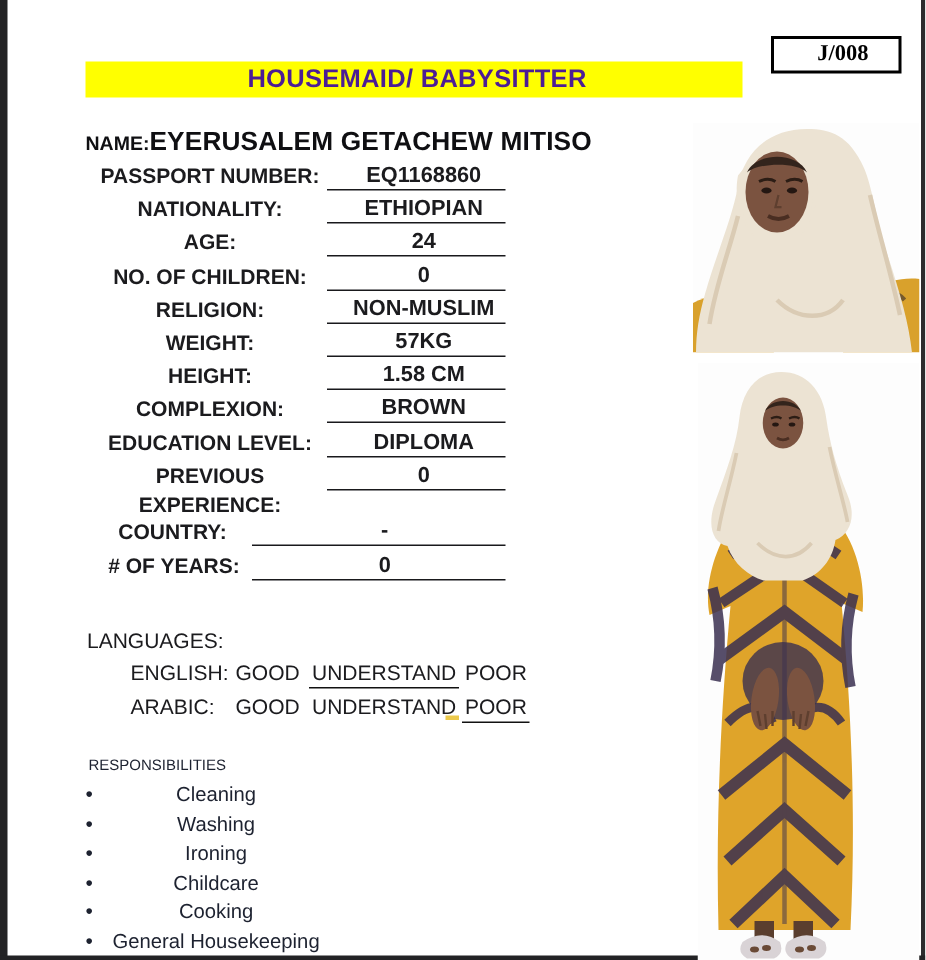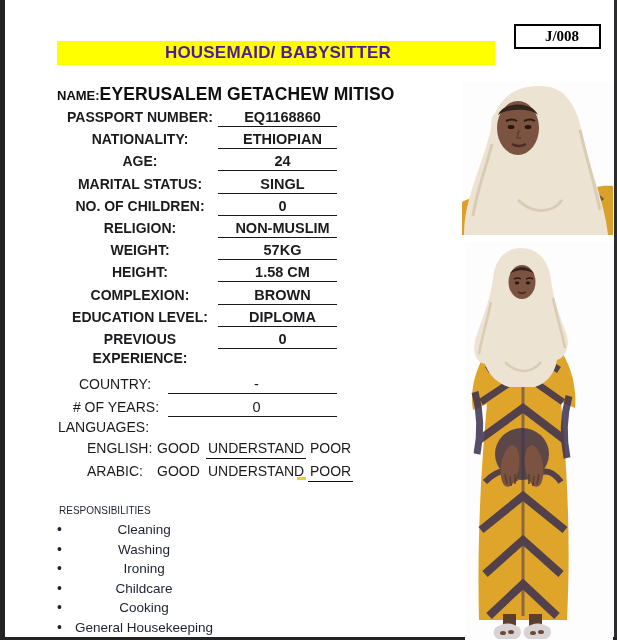--- a/index.html
+++ b/index.html
@@ -28,21 +28,21 @@
   .name-value{font-weight:bold;font-size:17.5px;letter-spacing:.1px;}
 
   .fields{position:absolute;left:62px;top:108px;}
   .field-row{display:flex;height:22.2px;font-size:14px;font-weight:bold;}
   .field-label{width:156px;line-height:19px;}
   .field-value{
     box-sizing:border-box;width:119px;height:19px;line-height:19px;
     padding-left:10px;border-bottom:1.5px solid #19191c;font-size:14.5px;
   }
 
-  .exp{position:absolute;left:62px;top:375px;}
+  .exp{position:absolute;left:62px;top:345px;font-weight:bold;}
   .exp-row{display:flex;height:23px;font-size:14px;}
   .exp-row.yrs .exp-label{padding-left:2px;}
   .exp-label{width:106px;line-height:19px;box-sizing:border-box;}
   .exp-value{
     box-sizing:border-box;width:169px;height:19px;line-height:19px;
     padding-left:8px;border-bottom:1.5px solid #19191c;font-size:14.5px;
   }
 
   .lang-heading{position:absolute;left:58px;top:419px;font-size:14px;}
   .lang-row{position:absolute;left:0;top:0;width:460px;height:21px;font-size:14px;}
@@ -96,24 +96,20 @@
       <div class="field-label">PASSPORT NUMBER:</div>
       <div class="field-value">EQ1168860</div>
     </div>
     <div class="field-row">
       <div class="field-label">NATIONALITY:</div>
       <div class="field-value">ETHIOPIAN</div>
     </div>
     <div class="field-row">
       <div class="field-label">AGE:</div>
       <div class="field-value">24</div>
-    </div>
-    <div class="field-row">
-      <div class="field-label">MARITAL STATUS:</div>
-      <div class="field-value">SINGL</div>
     </div>
     <div class="field-row">
       <div class="field-label">NO. OF CHILDREN:</div>
       <div class="field-value">0</div>
     </div>
     <div class="field-row">
       <div class="field-label">RELIGION:</div>
       <div class="field-value">NON-MUSLIM</div>
     </div>
     <div class="field-row">

